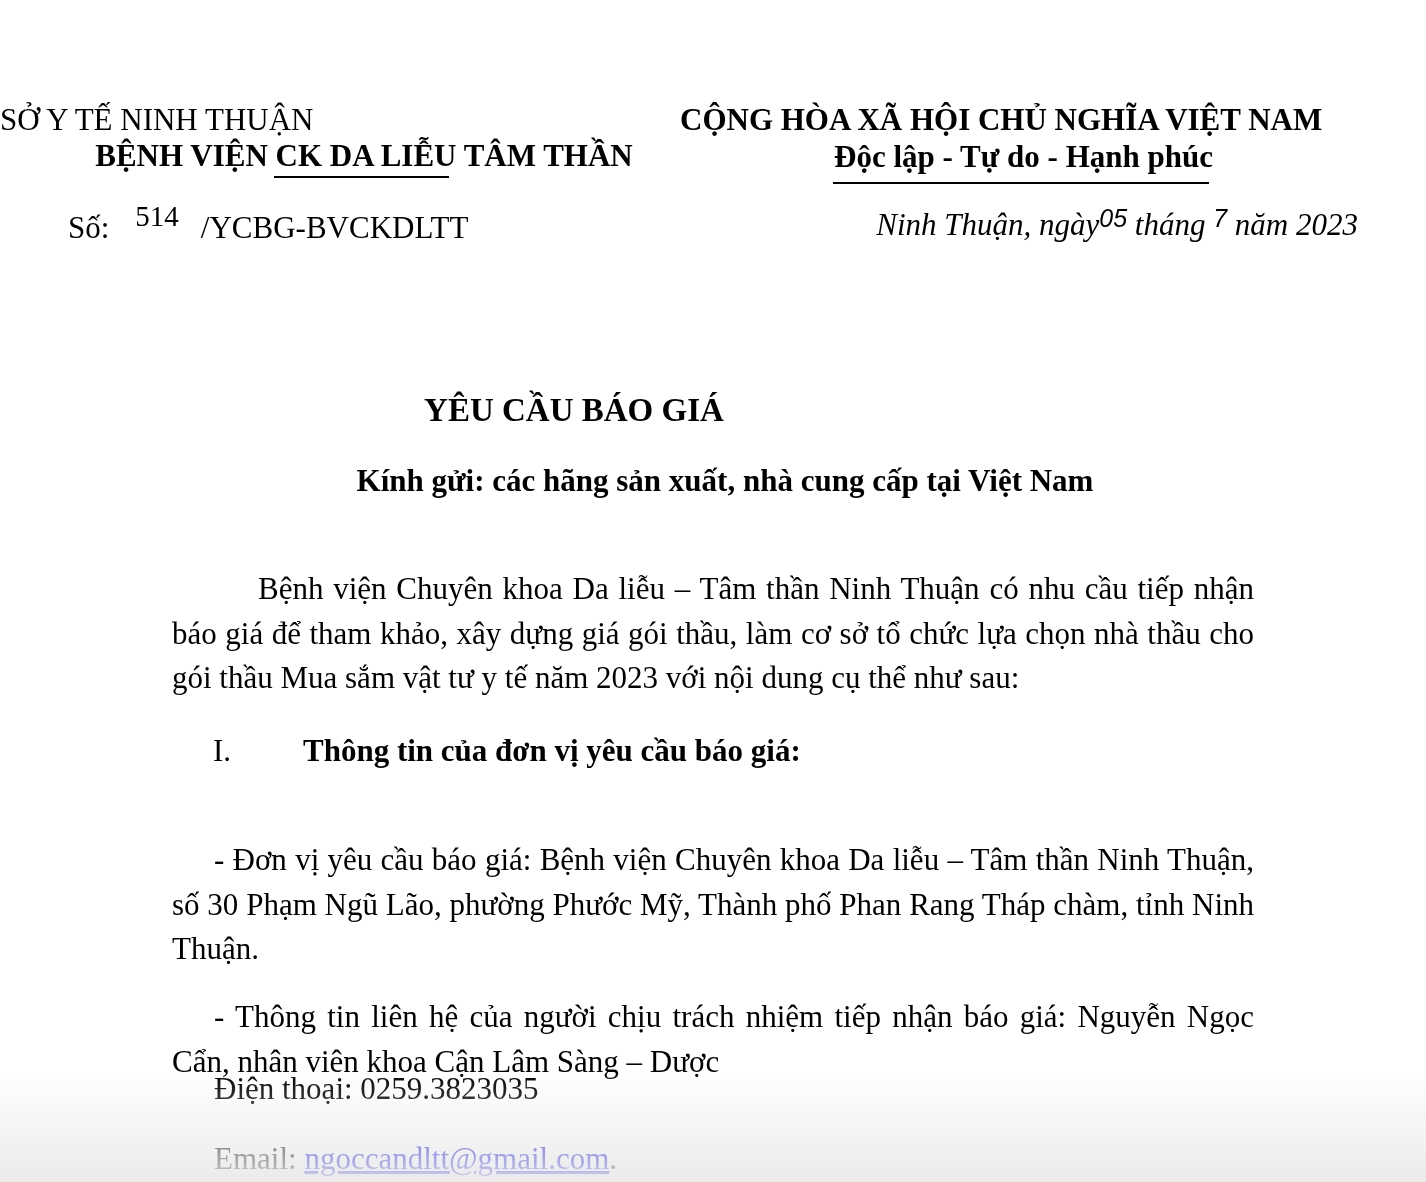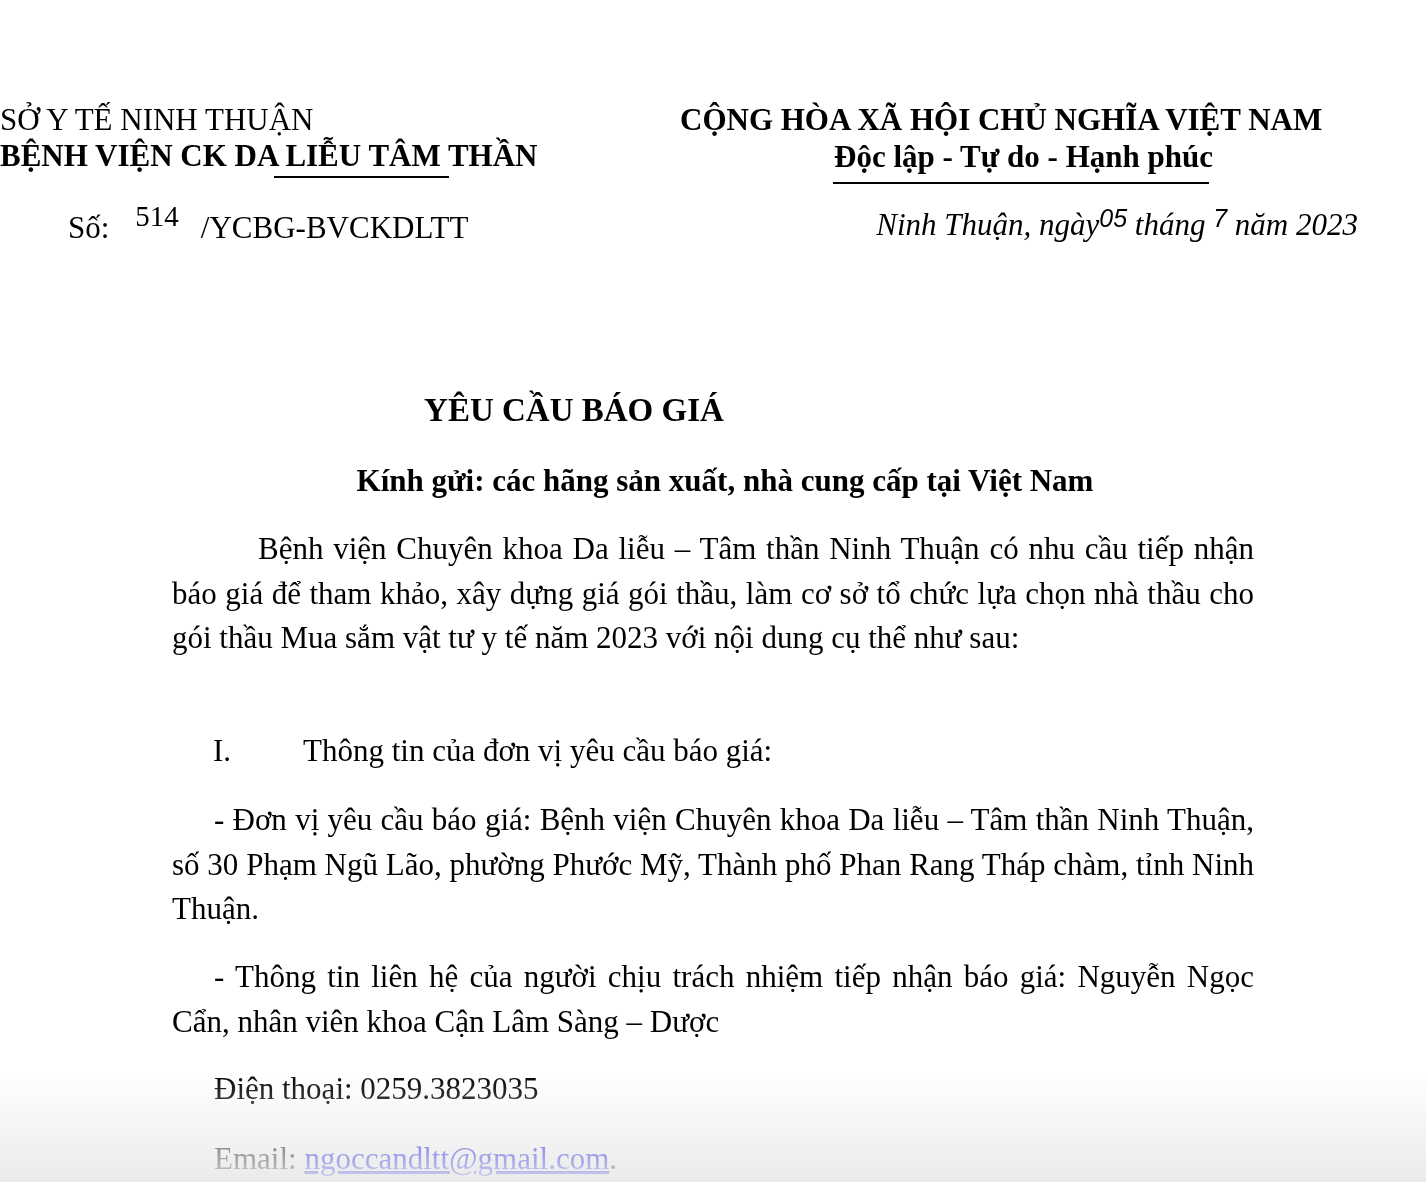--- a/index.html
+++ b/index.html
@@ -23,21 +23,21 @@
       pointer-events: none;
     }
     .abs { position: absolute; white-space: nowrap; }
 
     
     .hdr-left-1 {
       left: 0; width: 728px; text-align: left;
       top: 101px; font-size: 31px; line-height: 38px;
     }
     .hdr-left-2 {
-      left: 0; width: 728px; text-align: left;
+      left: 0; width: 728px; text-align: center;
       top: 137px; font-size: 31px; font-weight: bold; line-height: 38px;
     }
     .underline-left {
       position: absolute; left: 274px; top: 176px; width: 175px; height: 2px; background: #000;
     }
 
     
     .hdr-right-1 {
       left: 680px; width: 687px; text-align: left;
       top: 101px; font-size: 31px; font-weight: bold; line-height: 38px;
@@ -78,27 +78,28 @@
       top: 460px; font-size: 31px; font-weight: bold; line-height: 42px; padding-left: 12px;
     }
 
     
     .para {
       position: absolute;
       left: 172px; width: 1082px;
       font-size: 31px;
       line-height: 44.5px;
       text-align: justify;
+      margin-top: 40px;
     }
     .para.intro { top: 527px; text-indent: 86px; }
     .section-head {
       left: 213px; top: 729px; font-size: 31px; line-height: 44px;
     }
     .section-head .num { display: inline-block; width: 90px; }
-    .section-head .txt { font-weight: normal; }
+    .section-head .txt { font-weight: bold; }
     .para.unit { top: 798px; text-indent: 42px; }
     .para.contact { top: 955px; text-indent: 42px; }
     .phone-line {
       left: 214px; top: 1067px; font-size: 31px; line-height: 44px;
     }
     .email-line {
       left: 214px; top: 1137px; font-size: 31px; line-height: 44px;
     }
     .email-line a {
       color: #0000ee;

